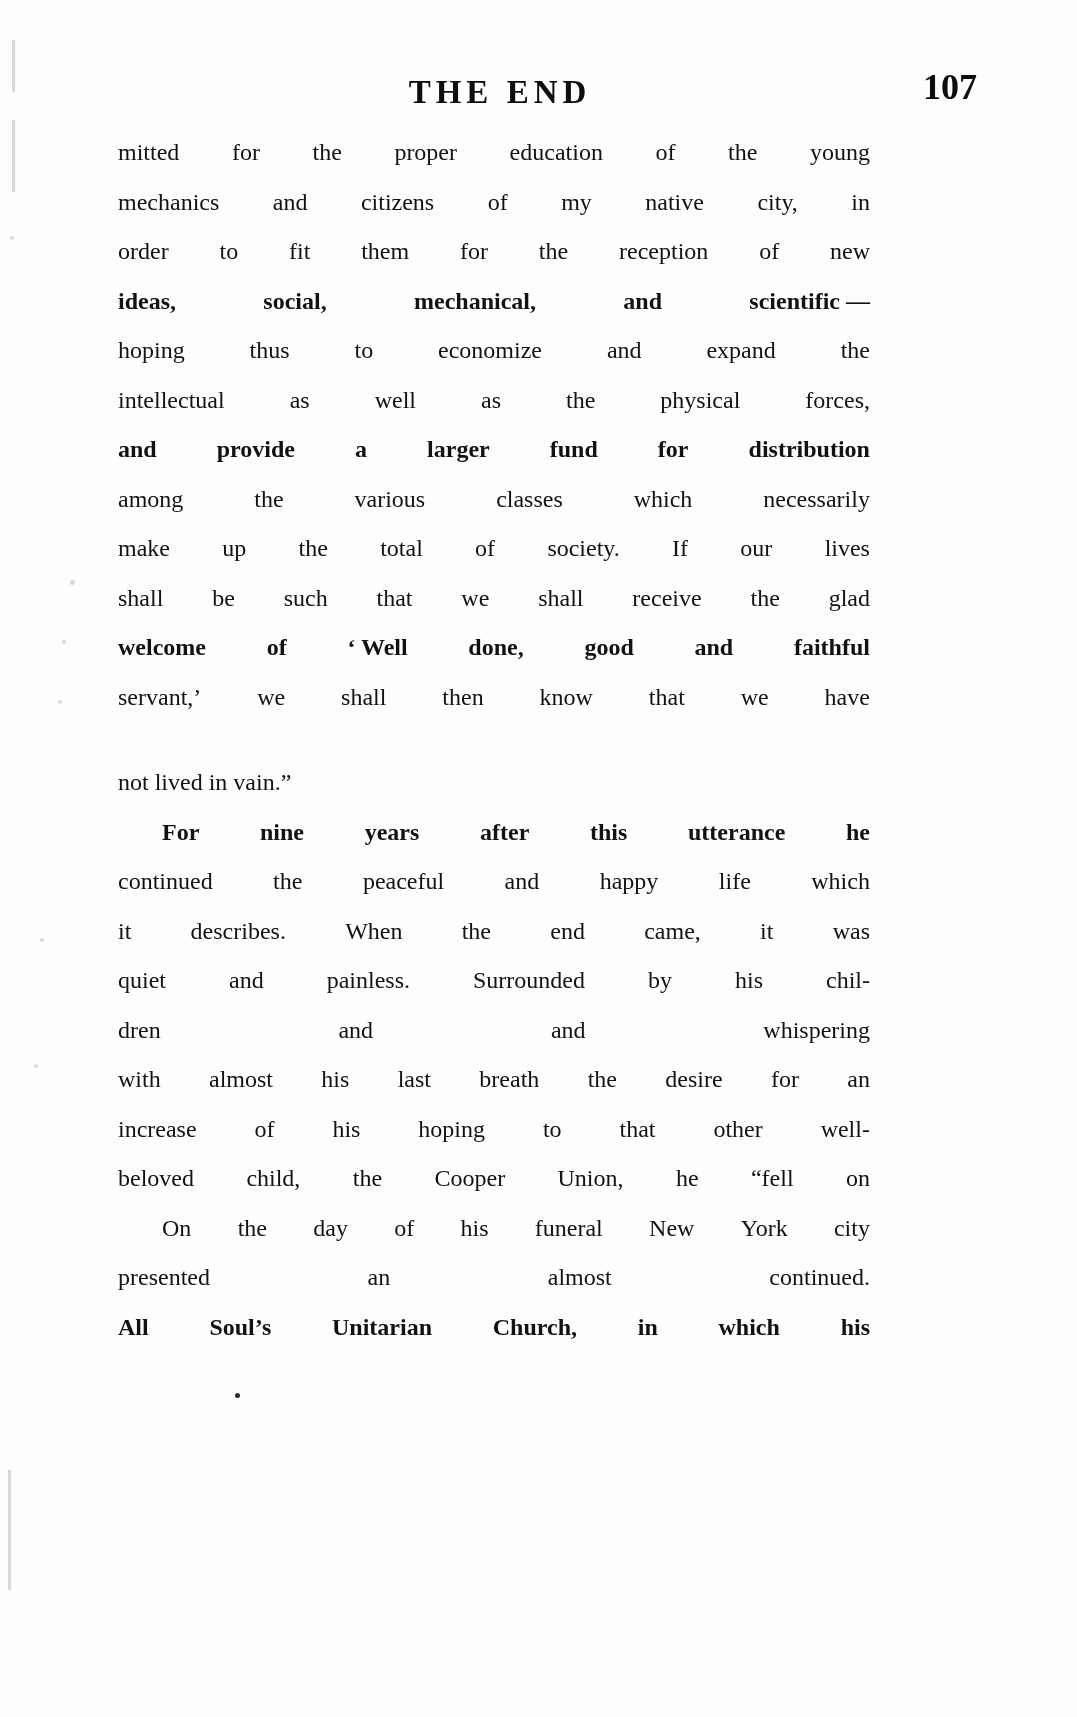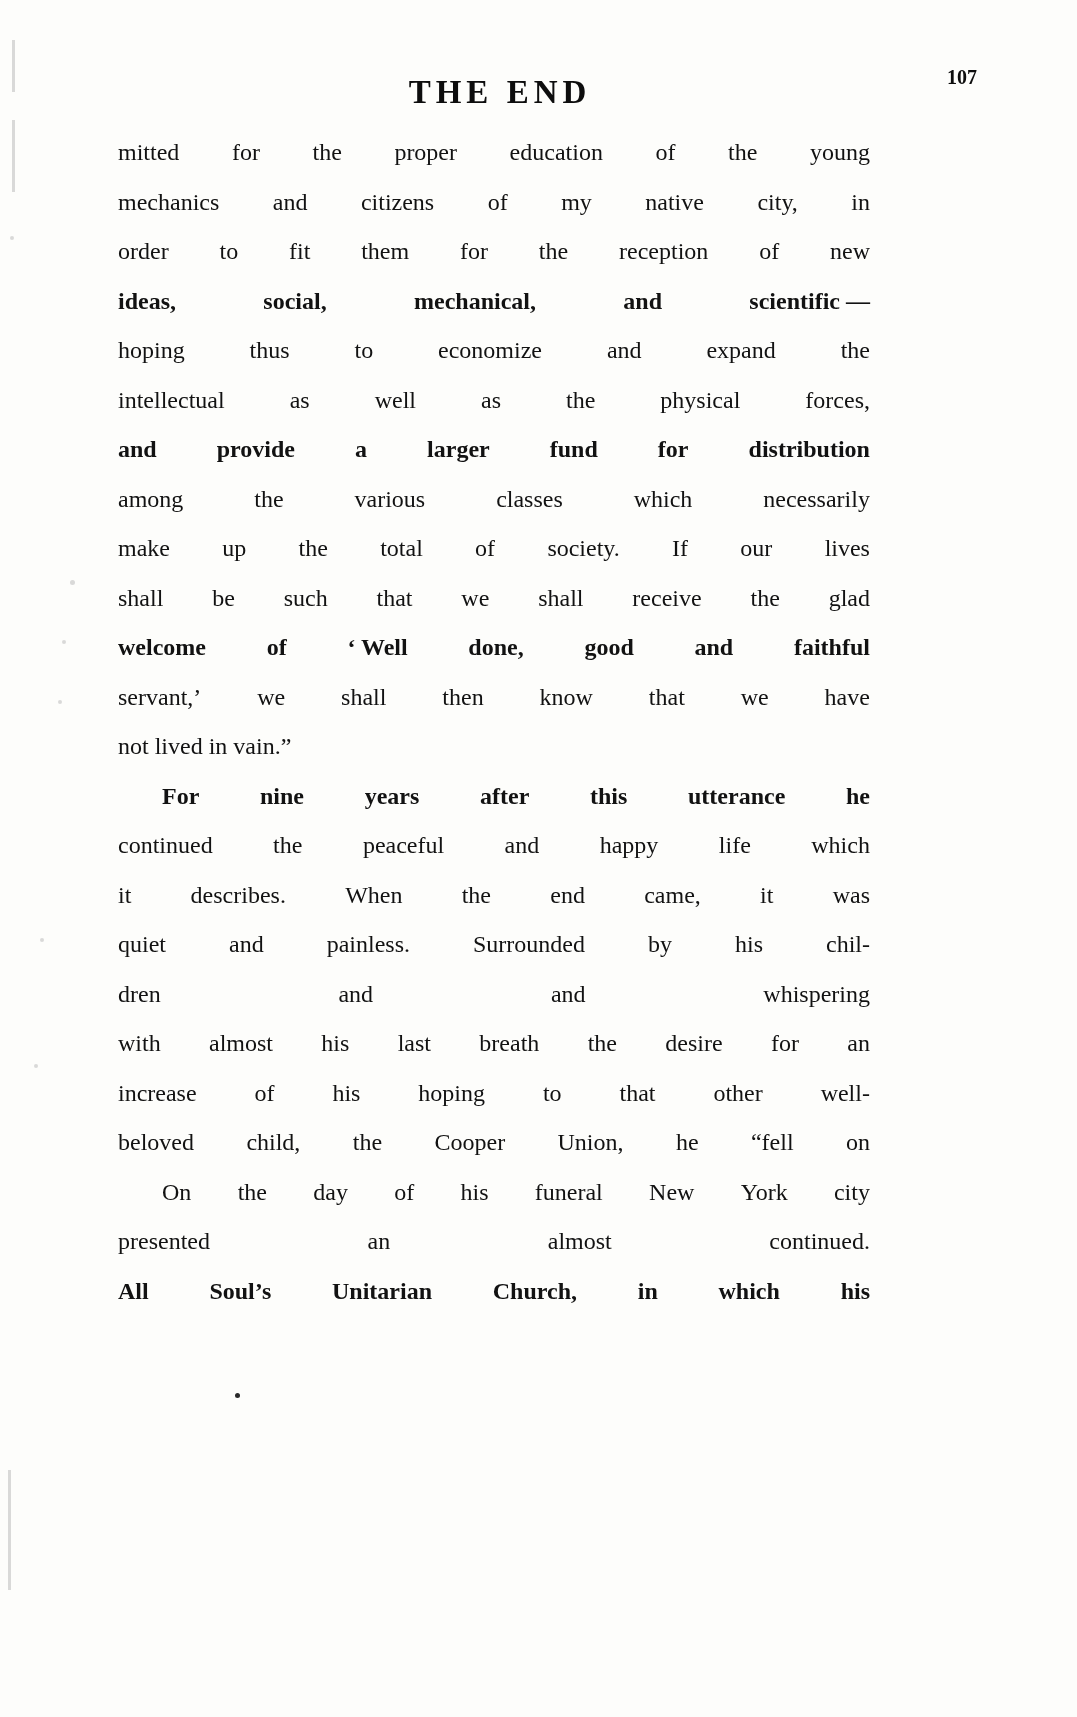--- a/index.html
+++ b/index.html
@@ -48,21 +48,21 @@
     letter-spacing: 5px;
     color: #0d0d0d;
     margin-top: 12px;
   }
   .folio {
     position: absolute;
     top: 66px;
     right: 100px;
     font-family: "Liberation Serif", serif;
     font-weight: bold;
-    font-size: 20px;
+    font-size: 36px;
     color: #0d0d0d;
     letter-spacing: 0px;
   }
 
   .body-text {
     position: absolute;
     top: 128px;
     left: 118px;
     width: 752px;
   }
@@ -73,20 +73,21 @@
     font-size: 24px;
     line-height: 49.5px;
     height: 49.5px;
     white-space: nowrap;
     color: #121212;
   }
   .line.last,
   .line.nojust {
     display: block;
     text-align: left;
+    margin-top: 36px;
   }
   .line.indent {
     padding-left: 44px;
   }
   .line span.w {
     display: inline-block;
   }
   .line.b, .line .b { font-weight: bold; }
 
   .bottom-dot {

